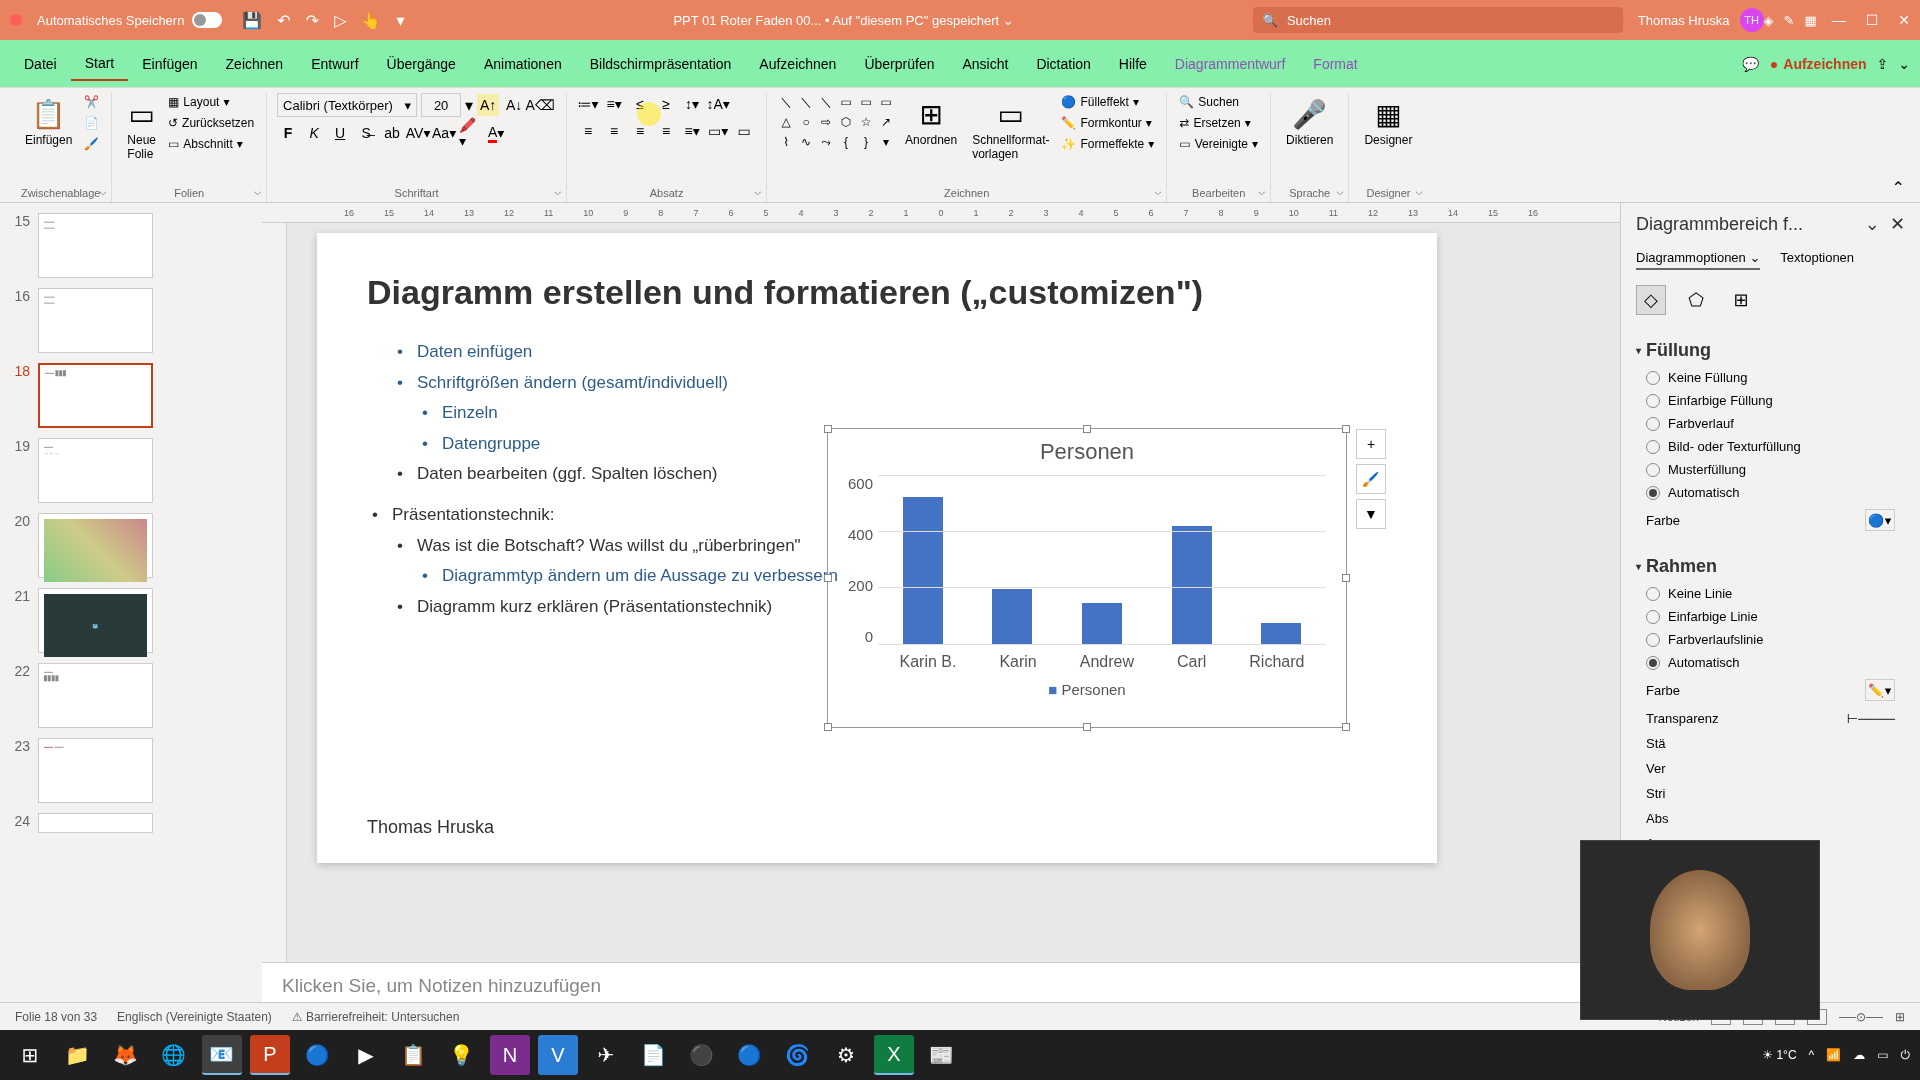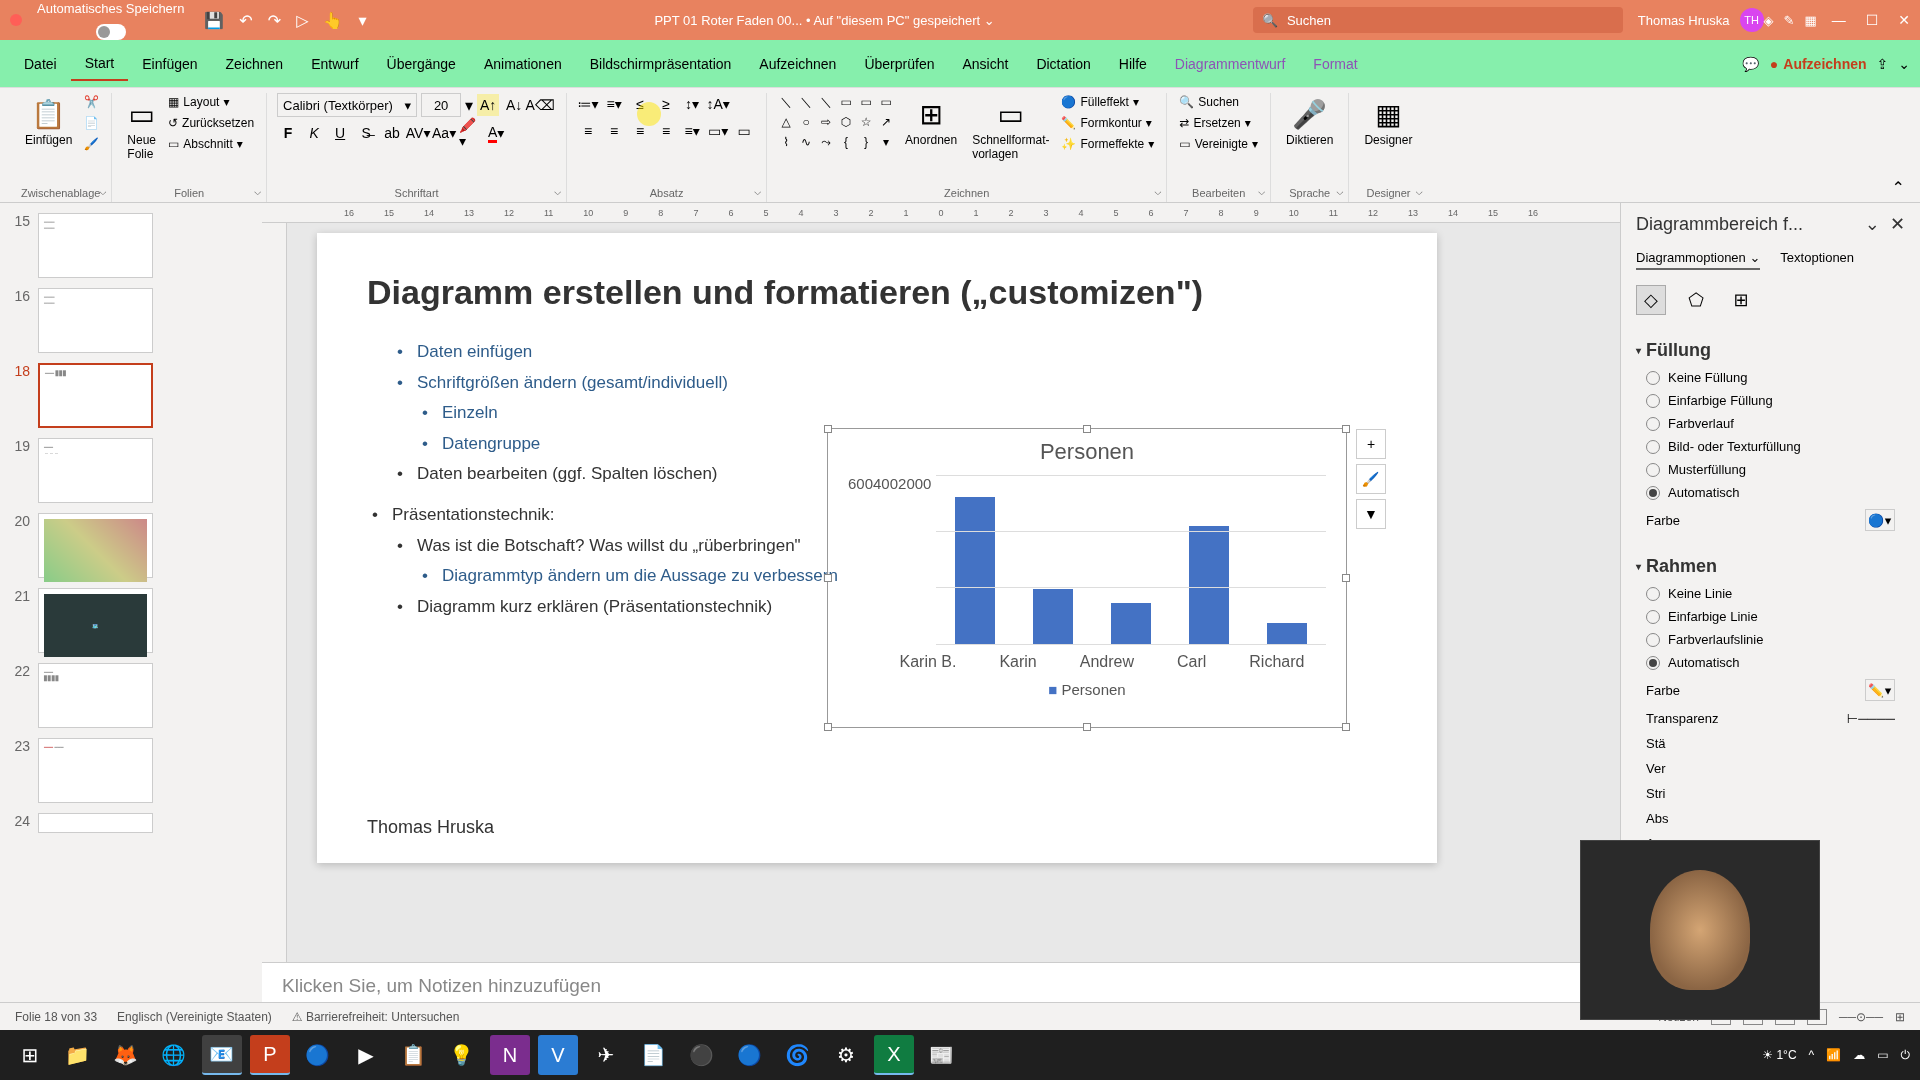--- a/index.html
+++ b/index.html
@@ -1,21 +1,21 @@
 <!DOCTYPE html>
 <html><head>
 <meta charset="utf-8">
 <style>
 * { margin: 0; padding: 0; box-sizing: border-box; font-family: 'Segoe UI', sans-serif; }
 body { width: 1920px; height: 1080px; background: #f3f2f1; overflow: hidden; position: relative; }
 
 
 .titlebar { height: 40px; background: #e8825f; display: flex; align-items: center; padding: 0 10px; color: white; font-size: 13px; }
 .titlebar .close-dot { width: 12px; height: 12px; background: #ff5f57; border-radius: 50%; margin-right: 15px; }
-.autosave { display: flex; align-items: center; gap: 8px; margin-right: 20px; flex-direction: column; }
+.autosave { display: flex; align-items: center; gap: 8px; margin-right: 20px; }
 .switch { width: 30px; height: 16px; background: #fff; border-radius: 8px; position: relative; }
 .switch::after { content: ''; width: 12px; height: 12px; background: #999; border-radius: 50%; position: absolute; top: 2px; left: 2px; }
 .qat { display: flex; gap: 15px; margin-right: 30px; }
 .qat span { font-size: 16px; }
 .filename { flex: 1; text-align: center; font-size: 13px; }
 .search-box { width: 370px; height: 26px; background: #d96e4d; border-radius: 4px; display: flex; align-items: center; padding: 0 10px; gap: 8px; }
 .user-info { display: flex; align-items: center; gap: 10px; margin-left: 15px; }
 .user-avatar { width: 24px; height: 24px; background: #d946ef; border-radius: 50%; display: flex; align-items: center; justify-content: center; font-size: 11px; color: white; }
 .win-controls { display: flex; gap: 20px; margin-left: 15px; font-size: 14px; }
 
@@ -76,21 +76,21 @@
 
 
 .chart-container { position: absolute; top: 195px; left: 510px; width: 520px; height: 300px; border: 1px solid #999; }
 .chart-handle { width: 8px; height: 8px; background: white; border: 1px solid #888; position: absolute; }
 .ch-tl { top: -4px; left: -4px; } .ch-tm { top: -4px; left: 50%; margin-left: -4px; }
 .ch-tr { top: -4px; right: -4px; } .ch-ml { top: 50%; left: -4px; margin-top: -4px; }
 .ch-mr { top: 50%; right: -4px; margin-top: -4px; } .ch-bl { bottom: -4px; left: -4px; }
 .ch-bm { bottom: -4px; left: 50%; margin-left: -4px; } .ch-br { bottom: -4px; right: -4px; }
 .chart-title { text-align: center; font-size: 22px; color: #555; padding: 10px; }
 .chart-plot { height: 170px; display: flex; padding: 0 20px; }
-.chart-yaxis { display: flex; flex-direction: row; justify-content: space-between; font-size: 15px; color: #555; padding-right: 5px; text-align: right; }
+.chart-yaxis { display: flex; flex-direction: column; justify-content: space-between; font-size: 15px; color: #555; padding-right: 5px; text-align: right; }
 .chart-bars { flex: 1; display: flex; align-items: flex-end; justify-content: space-around; border-bottom: 0; position: relative; }
 .chart-bars::before, .chart-bars::after { content: ''; position: absolute; left: 0; right: 0; height: 1px; background: #ddd; }
 .chart-bars .grid1 { position: absolute; left: 0; right: 0; top: 0; height: 1px; background: #ddd; }
 .chart-bars .grid2 { position: absolute; left: 0; right: 0; top: 33%; height: 1px; background: #ddd; }
 .chart-bars .grid3 { position: absolute; left: 0; right: 0; top: 66%; height: 1px; background: #ddd; }
 .chart-bars .grid4 { position: absolute; left: 0; right: 0; bottom: 0; height: 1px; background: #ddd; }
 .bar { width: 40px; background: #4472c4; }
 .chart-xlabels { display: flex; justify-content: space-around; padding: 8px 20px 0 50px; font-size: 16px; color: #555; }
 .chart-legend { text-align: center; font-size: 15px; color: #555; padding: 10px; }
 .chart-legend::before { content: '■ '; color: #4472c4; }

